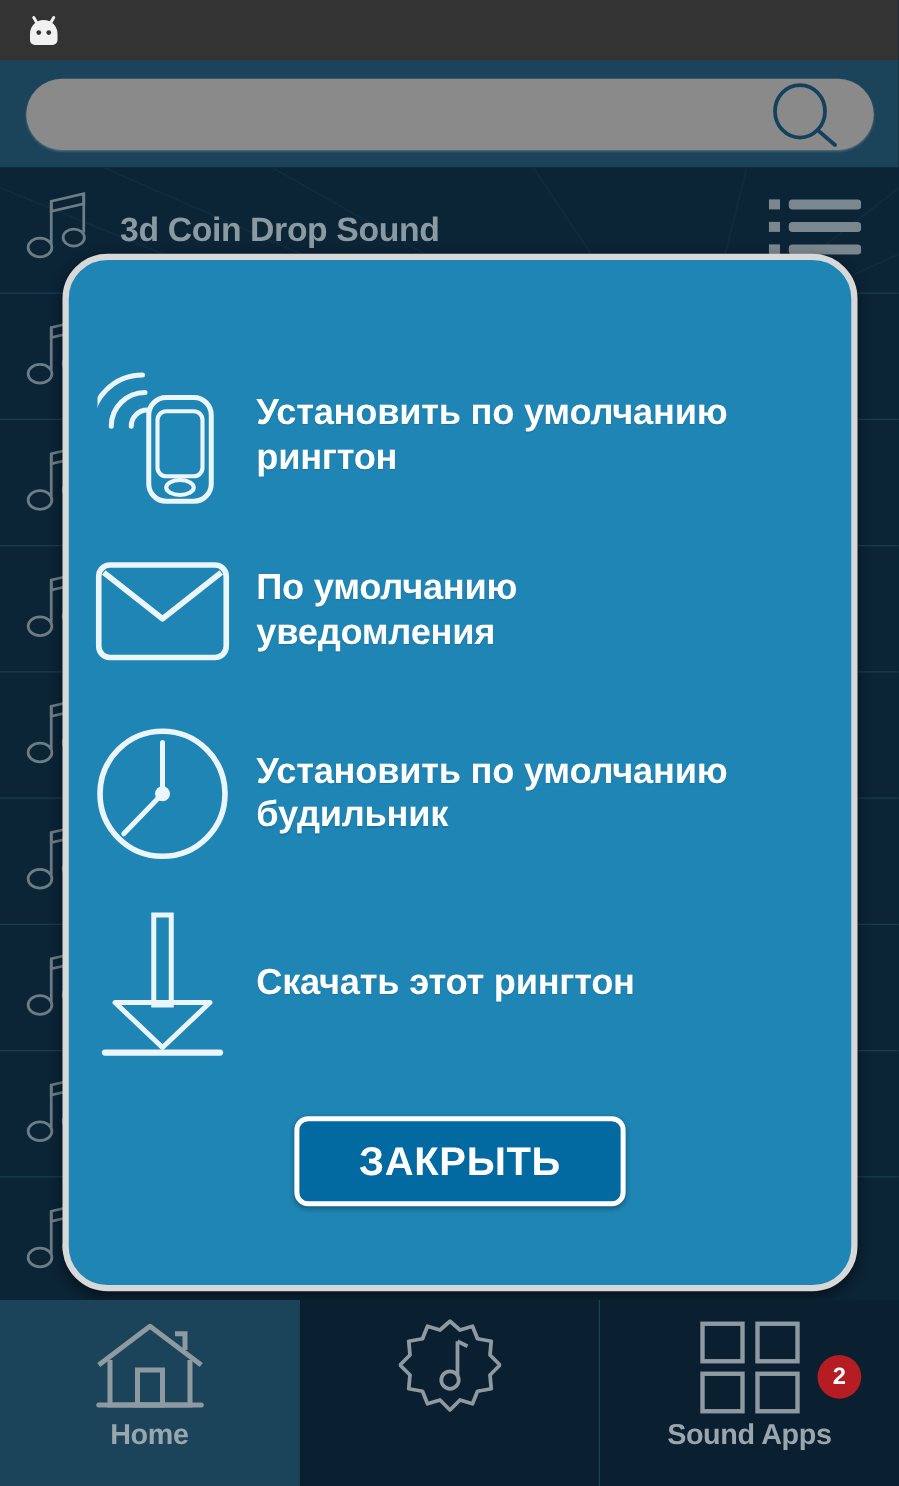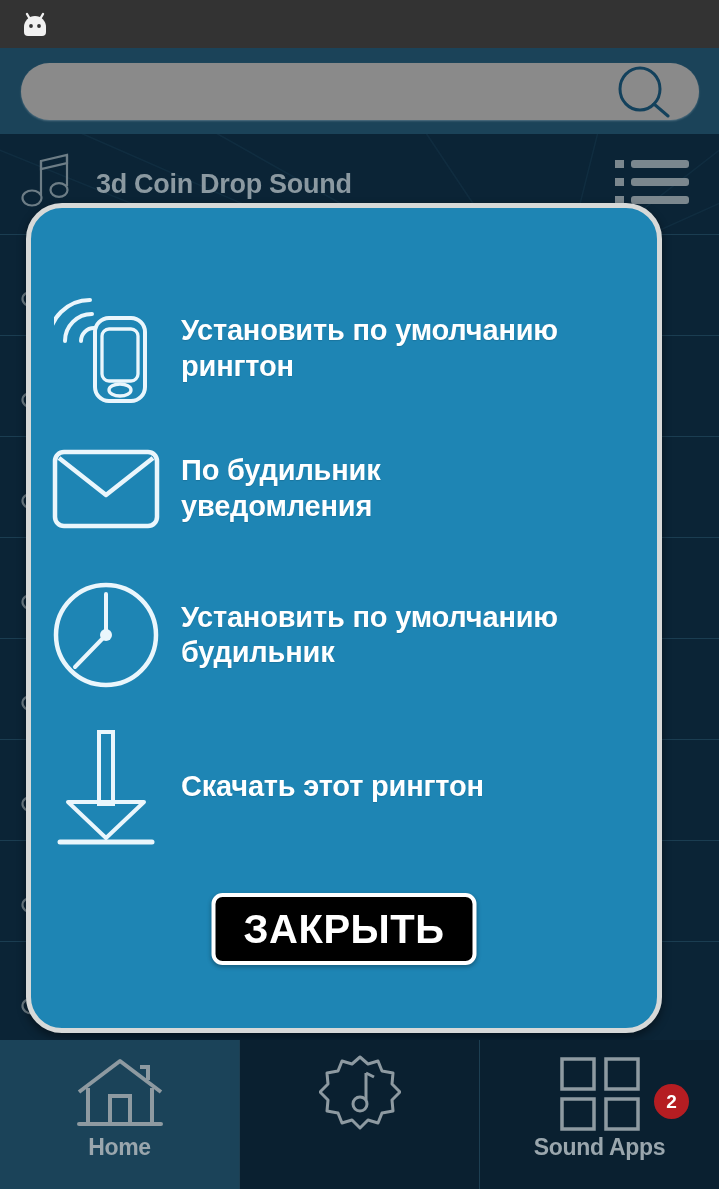--- a/index.html
+++ b/index.html
@@ -53,21 +53,21 @@
   .bgrow .note{ width:96px; flex:0 0 96px; display:flex; justify-content:center; }
   .bgrow .rtitle{
     color:#8b99a1; font-size:27px; font-weight:bold;
     font-family:"Liberation Sans", sans-serif;
     white-space:nowrap; letter-spacing:-0.3px;
   }
   .bgrow .rmenu{ position:absolute; right:30px; top:50%; transform:translateY(-50%); }
 
   
   #dialog{
-    position:absolute; left:26px; top:203px;
+    position:absolute; left:50px; top:203px;
     width:636px; height:830px;
     background:#1e85b4;
     border:5px solid #d7d9d8;
     border-radius:36px;
     box-shadow:0 4px 10px rgba(0,0,0,0.45);
   }
   .opt{
     position:absolute; left:0; width:100%;
     display:flex; align-items:center;
   }
@@ -84,25 +84,25 @@
     text-shadow:0 1px 1px rgba(0,0,0,.12);
   }
   #opt0{ top:78px; height:125px; }
   #opt1{ top:228px; height:105px; }
   #opt2{ top:368px; height:118px; }
   #opt3{ top:516px; height:125px; }
 
   #closebtn{
     position:absolute; left:50%; transform:translateX(-50%);
     top:685px; width:265px; height:72px;
-    background:#000000;
+    background:#0369a1;
     border:4px solid #ffffff;
     border-radius:11px;
     display:flex; align-items:center; justify-content:center;
-    color:#fff; font-size:40px; font-weight:bold; letter-spacing:0.5px;
+    color:#fff; font-size:32px; font-weight:bold; letter-spacing:0.5px;
     font-family:"Liberation Sans", sans-serif;
     box-shadow:0 2px 4px rgba(0,0,0,.3);
   }
 
   
   #bottomnav{
     position:absolute; left:0; bottom:0; width:719px; height:149px;
     display:flex; background:#071b28;
   }
   .navitem{
@@ -316,21 +316,21 @@
       <span class="lab">Установить по умолчанию рингтон</span>
     </div>
 
     <div class="opt" id="opt1">
       <span class="ico">
         <svg width="112" height="84" viewBox="0 0 112 84">
           <rect x="5" y="5" width="102" height="74" rx="9" stroke="#eaf6fc" stroke-width="4.5" fill="none"></rect>
           <path d="M9 11 L56 48 L103 11" stroke="#eaf6fc" stroke-width="4.5" fill="none" stroke-linejoin="round"></path>
         </svg>
       </span>
-      <span class="lab">По будильник уведомления</span>
+      <span class="lab">По умолчанию уведомления</span>
     </div>
 
     <div class="opt" id="opt2">
       <span class="ico">
         <svg width="112" height="112" viewBox="0 0 112 112">
           <circle cx="56" cy="56" r="50" stroke="#eaf6fc" stroke-width="4.5" fill="none"></circle>
           <line x1="56" y1="56" x2="56" y2="15" stroke="#eaf6fc" stroke-width="4" stroke-linecap="round"></line>
           <line x1="56" y1="56" x2="25" y2="88" stroke="#eaf6fc" stroke-width="4" stroke-linecap="round"></line>
           <circle cx="56" cy="56" r="6" fill="#eaf6fc"></circle>
         </svg>

